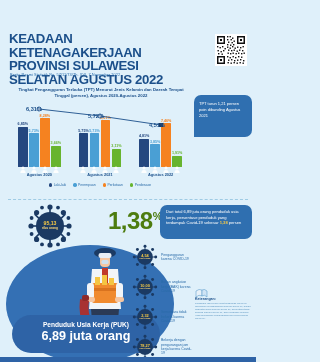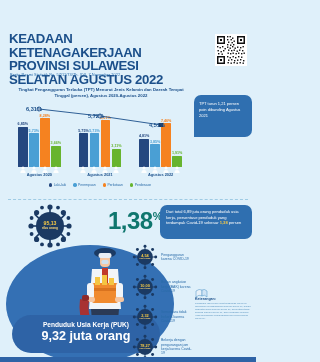--- a/index.html
+++ b/index.html
@@ -77,21 +77,21 @@
   .virus-big .cap {
     position: absolute; left: 0; top: 0; width: 100%; height: 100%;
     display: flex; flex-direction: column; align-items: center; justify-content: center;
     color: #f6c945; font-weight: bold; line-height: 4.6px; text-align: center;
   }
   .cap .n { font-size: 5.2px; }
   .cap .u { font-size: 3.2px; color: #ffd978; }
 
   .pct138 {
     position: absolute; left: 108px; top: 180px;
-    font-size: 24px; font-weight: bold; color: #0f766e; letter-spacing: -0.5px;
+    font-size: 24px; font-weight: bold; color: #4d7c0f; letter-spacing: -0.5px;
   }
   .pct138 sup { font-size: 11px; vertical-align: super; }
 
   .midbox {
     position: absolute; right: 4px; top: 178px; width: 92px; height: 34px;
     background: #2f6fb0; border-radius: 7px; color: #fff;
     padding: 4px 6px; font-size: 4.1px; line-height: 5.6px;
   }
   .midbox b { color: #f6c945; }
 
@@ -424,21 +424,21 @@
       <rect x="12" y="58" width="9" height="5" rx="2" fill="#f6c6a0"></rect>
       <rect x="41" y="58" width="9" height="5" rx="2" fill="#f6c6a0"></rect>
       <path d="M17 70 L45 70 L42 104 L33 104 L32 82 L30 104 L20 104 Z" fill="#2b3a55"></path>
       <path d="M6 60 Q4 76 10 86 L18 84 Q13 72 15 62 Z" fill="#a83232"></path>
       <rect x="8" y="56" width="7" height="6" rx="2" fill="#8e2a2a"></rect>
     </svg>
   </div>
 
   <div class="pukbox">
     <div class="l1">Penduduk Usia Kerja (PUK)</div>
-    <div class="l2">9,32 juta orang</div>
+    <div class="l2">6,89 juta orang</div>
   </div>
 
   <div class="stats" id="stats">
       <div class="stat">
         <div class="vsm"><svg width="26" height="26" viewBox="0 0 46 46">
             <g fill="#1b3a63">
               <circle cx="23" cy="4" r="2.6"></circle>
               <circle cx="36.4" cy="9.6" r="2.6"></circle>
               <circle cx="42" cy="23" r="2.6"></circle>
               <circle cx="36.4" cy="36.4" r="2.6"></circle>

